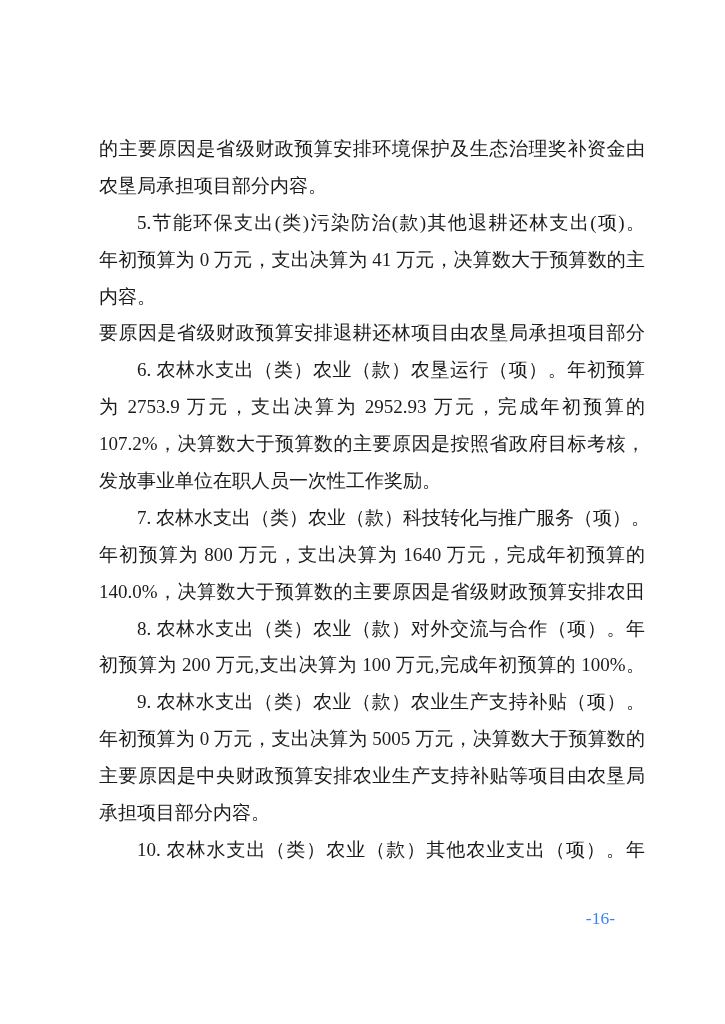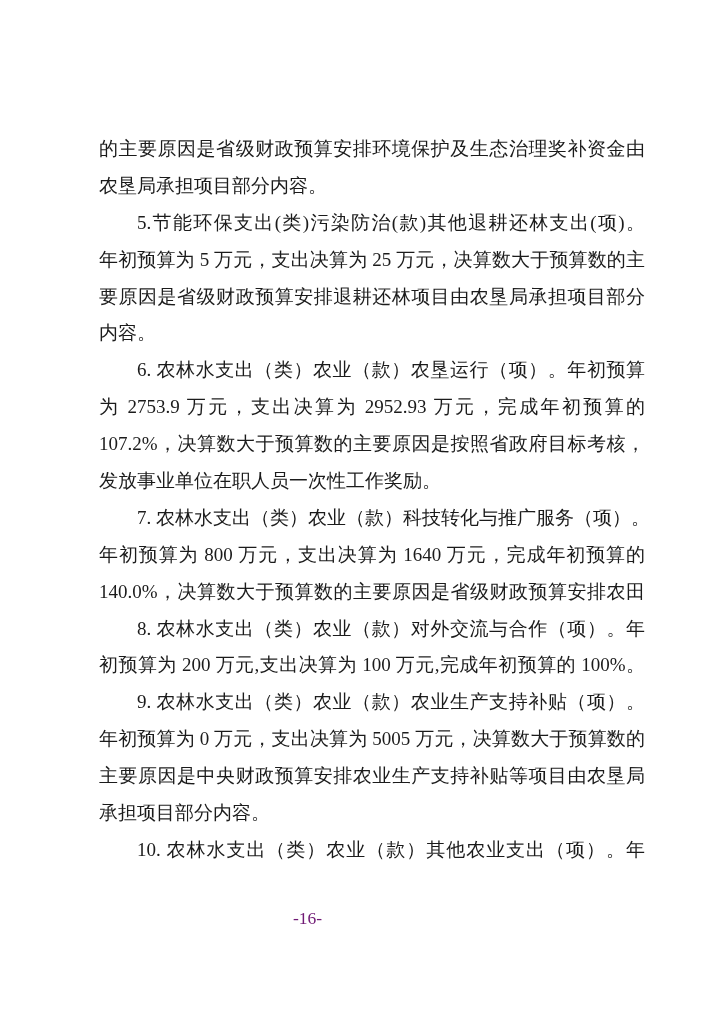--- a/index.html
+++ b/index.html
@@ -45,36 +45,36 @@
   .seg.bold {
     font-weight: 400;
   }
   .footer {
     position: absolute;
     top: 903px;
     left: 0;
     width: 615px;
     height: 30px;
     line-height: 30px;
-    text-align: center;
+    text-align: right;
     font-size: 17.5px;
-    color: #701a75;
+    color: #3b82f6;
   }
 </style>
 </head>
 <body>
 
 <div class="page">
   <div class="content">
       <div class="line"><span class="seg">的主要原因是省级财政预算安排环境保护及生态治理奖补资金由</span></div>
       <div class="line no-stretch"><span class="seg">农垦局承担项目部分内容。</span></div>
       <div class="line indent"><span class="seg bold">5.节能环保支出(类)污染防治(款)其他退耕还林支出(项)。</span></div>
-      <div class="line"><span class="seg">年初预算为 5 万元，支出决算为 25 万元，决算数大于预算数的主</span></div>
+      <div class="line"><span class="seg">年初预算为 0 万元，支出决算为 41 万元，决算数大于预算数的主</span></div>
+      <div class="line no-stretch"><span class="seg">内容。</span></div>
       <div class="line"><span class="seg">要原因是省级财政预算安排退耕还林项目由农垦局承担项目部分</span></div>
-      <div class="line no-stretch"><span class="seg">内容。</span></div>
       <div class="line indent"><span class="seg bold">6. 农林水支出（类）农业（款）农垦运行（项）。</span><span class="seg">年初预算</span></div>
       <div class="line"><span class="seg">为 2753.9 万元，支出决算为 2952.93 万元，完成年初预算的</span></div>
       <div class="line"><span class="seg">107.2%，决算数大于预算数的主要原因是按照省政府目标考核，</span></div>
       <div class="line no-stretch"><span class="seg">发放事业单位在职人员一次性工作奖励。</span></div>
       <div class="line indent"><span class="seg bold">7. 农林水支出（类）农业（款）科技转化与推广服务（项）。</span></div>
       <div class="line"><span class="seg">年初预算为 800 万元，支出决算为 1640 万元，完成年初预算的</span></div>
       <div class="line"><span class="seg">140.0%，决算数大于预算数的主要原因是省级财政预算安排农田</span></div>
       <div class="line indent"><span class="seg bold">8. 农林水支出（类）农业（款）对外交流与合作（项）。</span><span class="seg">年</span></div>
       <div class="line"><span class="seg">初预算为 200 万元,支出决算为 100 万元,完成年初预算的 100%。</span></div>
       <div class="line indent"><span class="seg bold">9. 农林水支出（类）农业（款）农业生产支持补贴（项）。</span></div>

